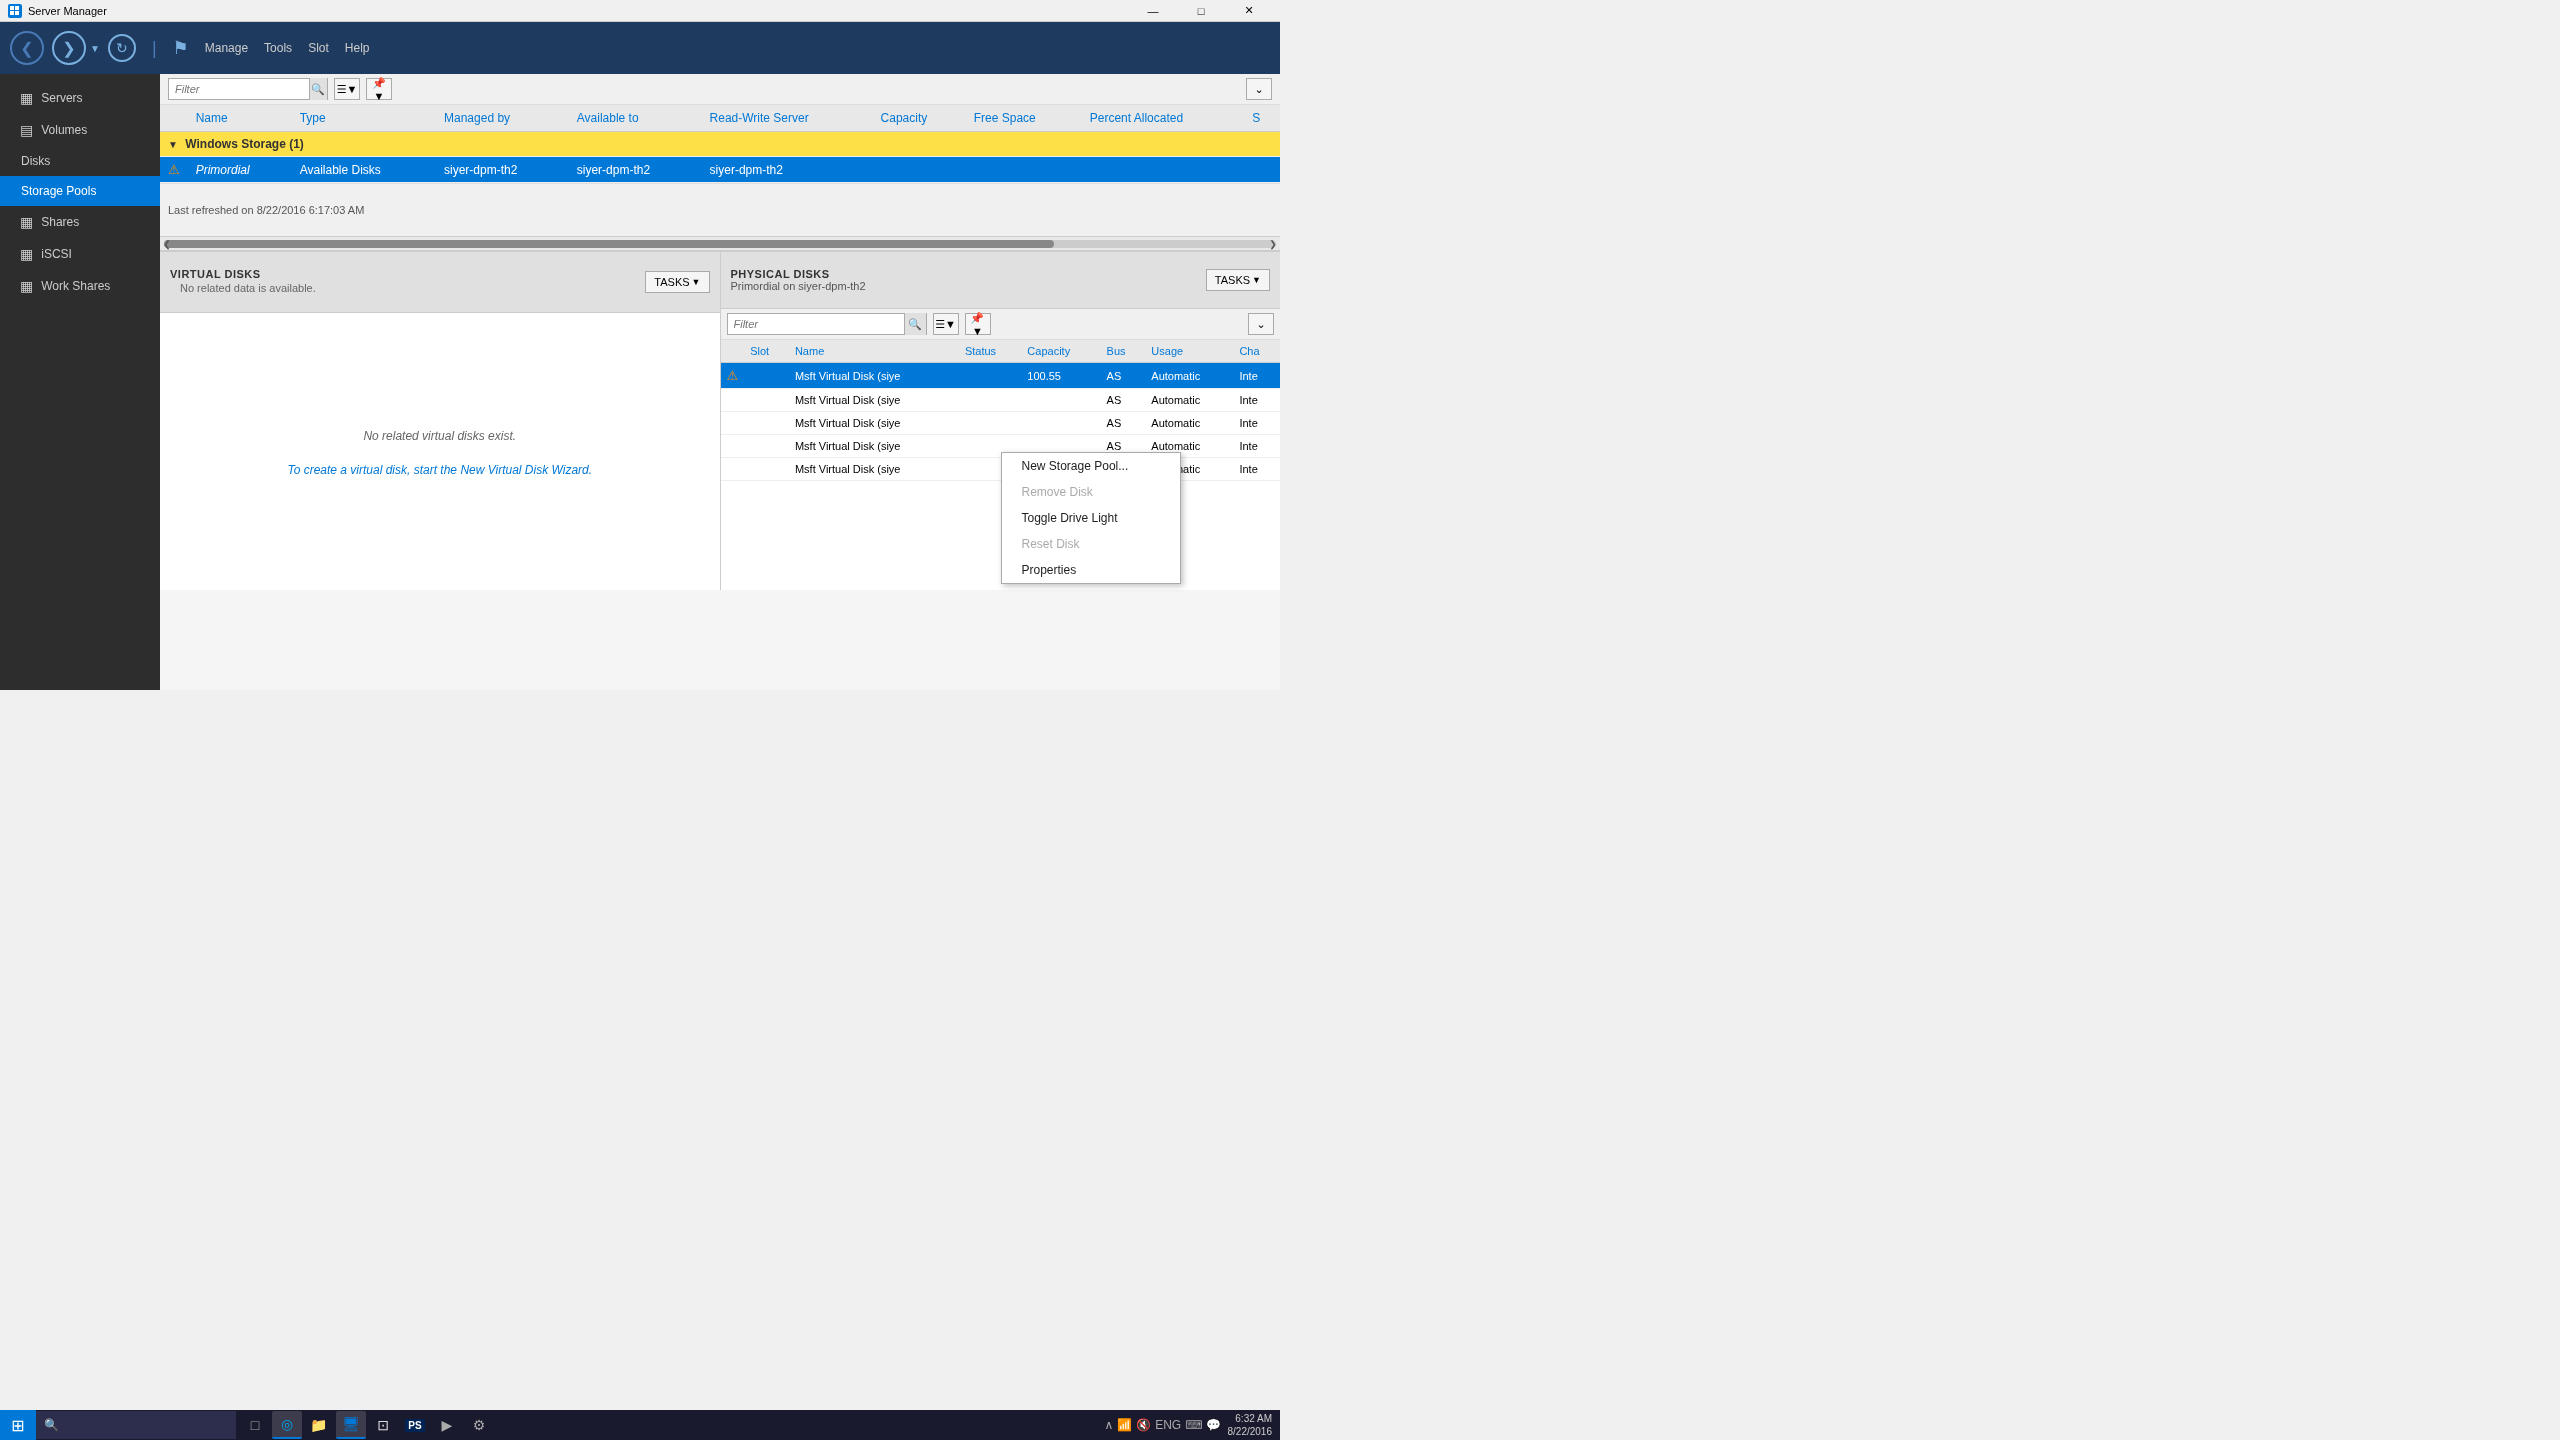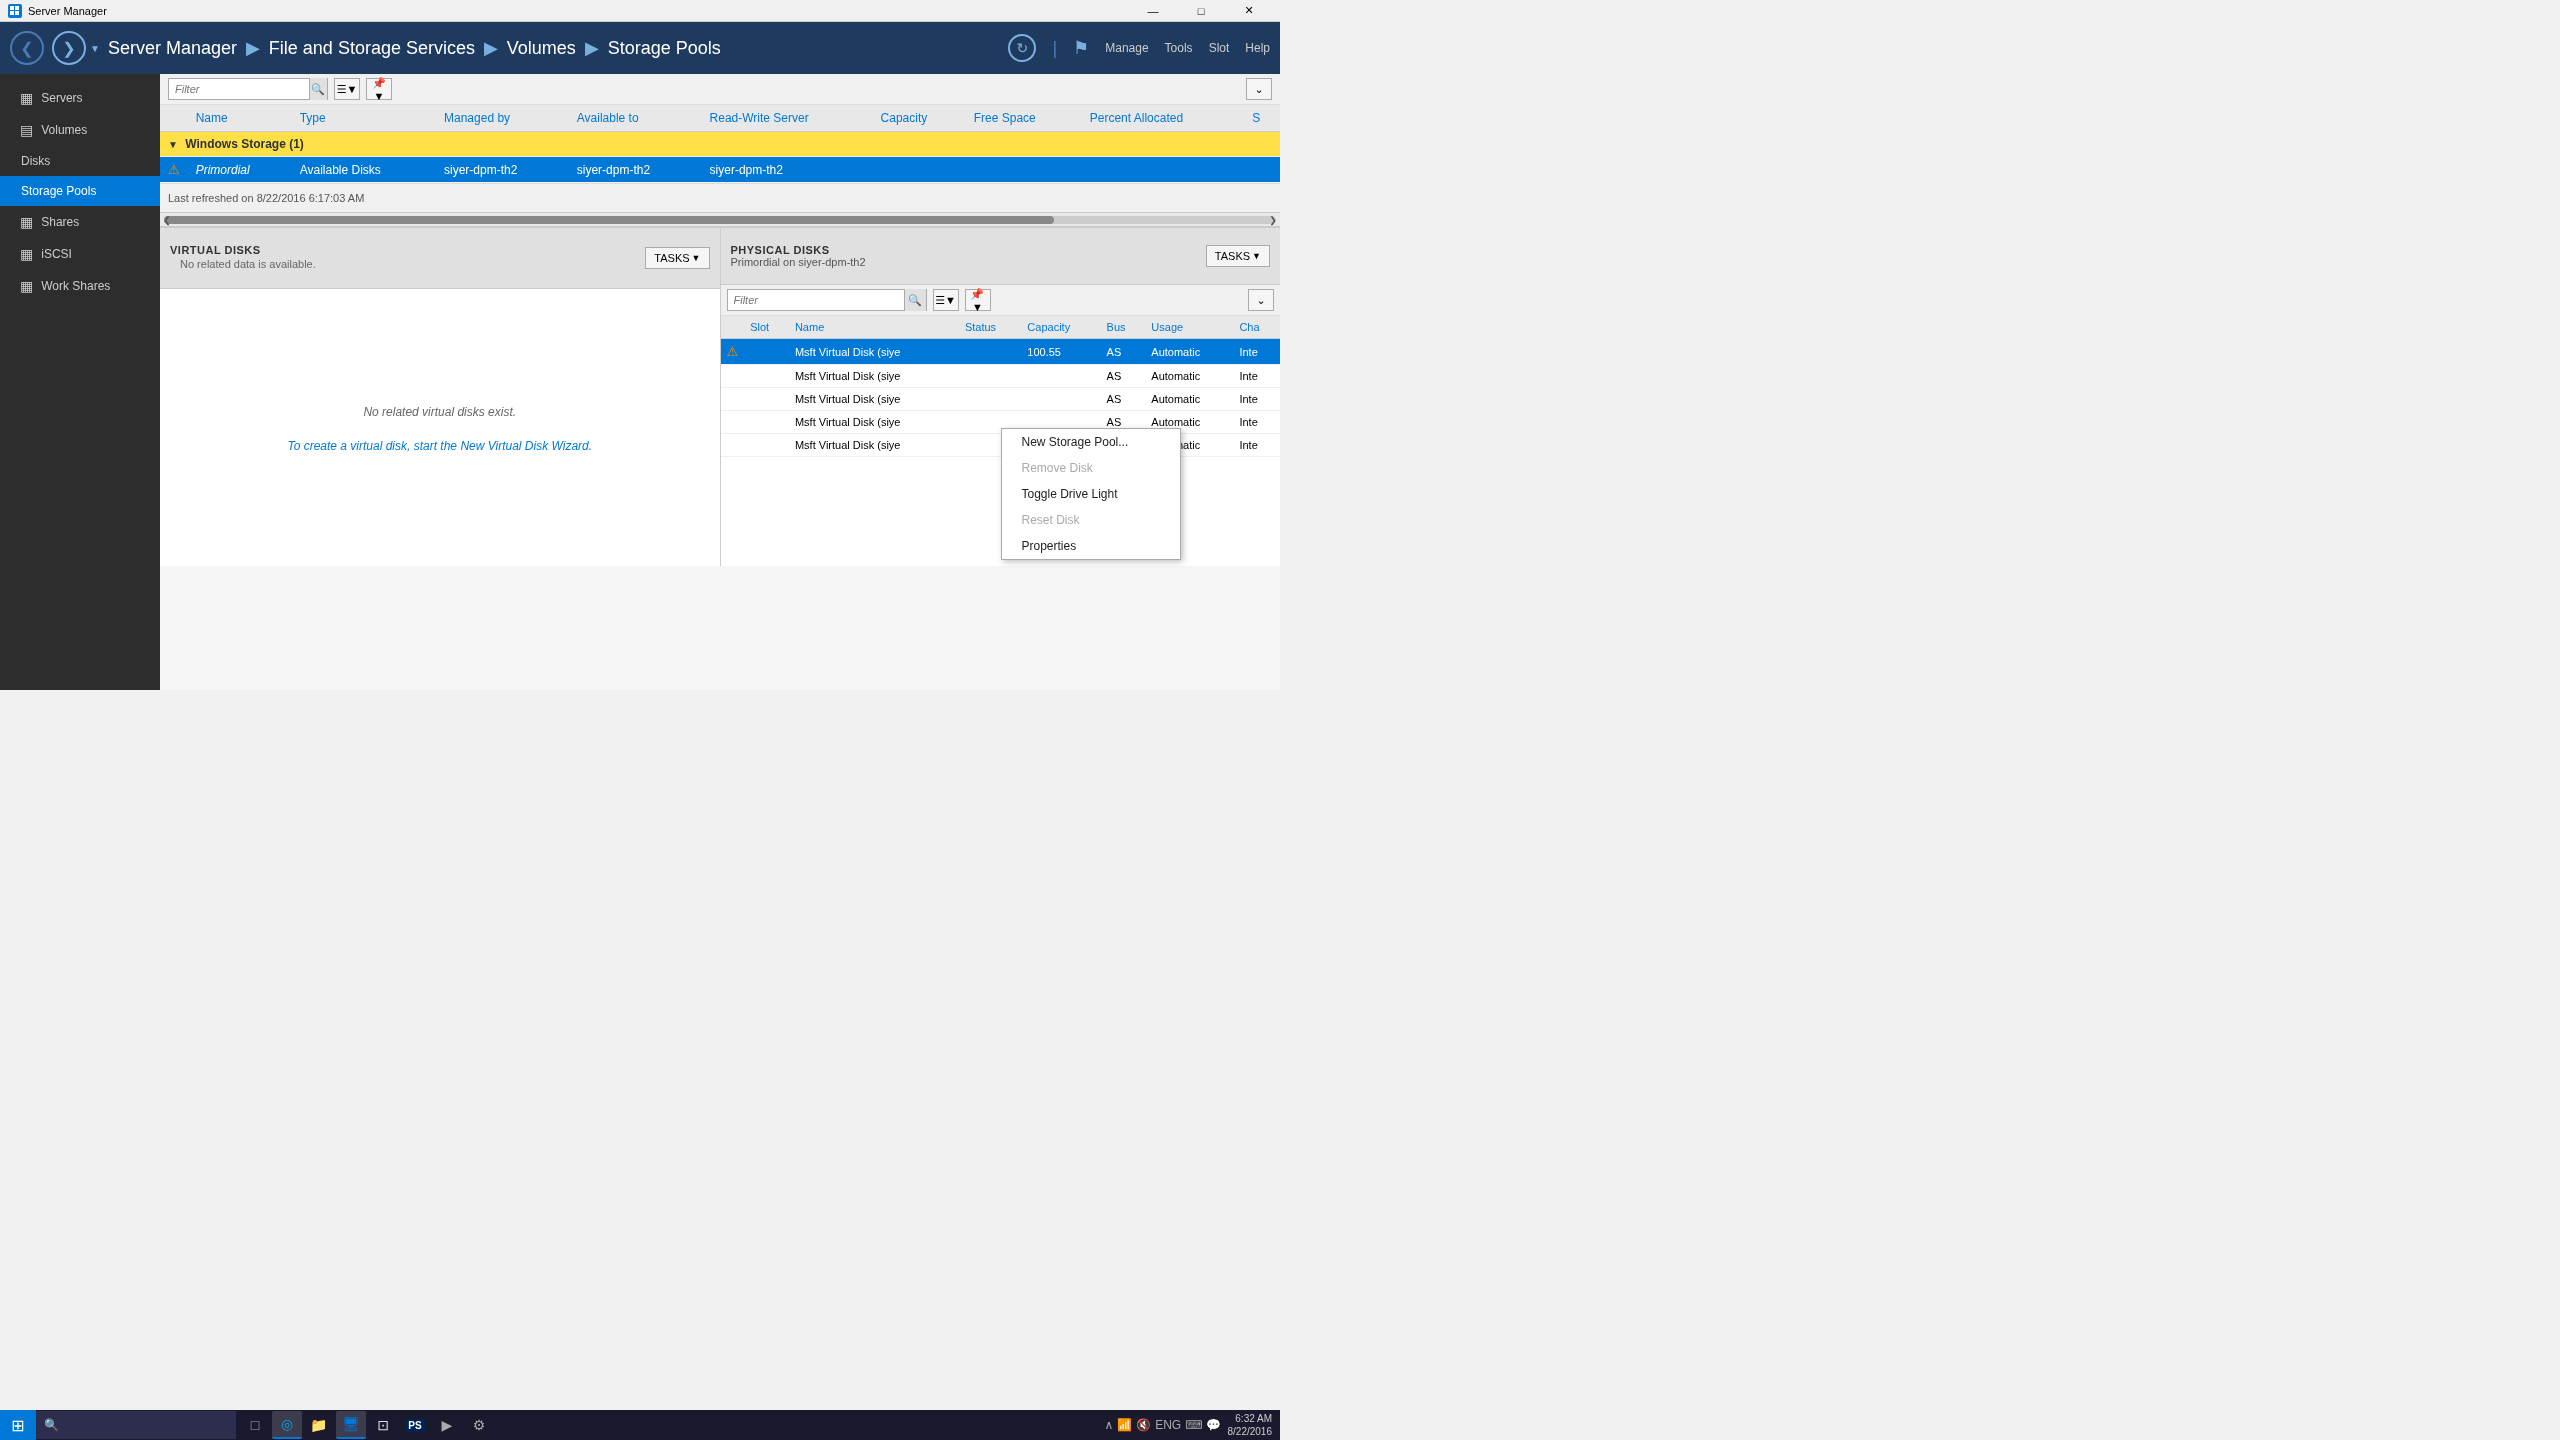--- a/index.html
+++ b/index.html
@@ -217,21 +217,21 @@
 
     .table-container {
       overflow-x: hidden;
       overflow-y: auto;
       flex: 1;
     }
 
     .last-refreshed {
       font-size: 11px;
       color: #555;
-      padding: 8px 8px;
+      padding: 20px 8px;
       background: #f0f0f0;
       border-top: 1px solid #ddd;
     }
 
     
     .bottom-panels {
       display: flex;
       height: 340px;
       border-top: 2px solid #ccc;
     }
@@ -458,29 +458,20 @@
     <button class="title-bar-btn">—</button>
     <button class="title-bar-btn">□</button>
     <button class="title-bar-btn close">✕</button>
   </div>
 </div>
 
 <div class="nav-bar">
   <div class="nav-btn">❮</div>
   <div class="nav-btn active">❯</div>
   <span class="nav-dropdown">▼</span>
-  <div class="breadcrumb">
-    <span>Server Manager</span>
-    <span class="sep">▶</span>
-    <span>File and Storage Services</span>
-    <span class="sep">▶</span>
-    <span>Volumes</span>
-    <span class="sep">▶</span>
-    <span>Storage Pools</span>
-  </div>
   <div class="nav-right">
     <div class="refresh-icon">↻</div>
     <span style="color:#4a7ab5;font-size:18px;">|</span>
     <div class="flag-icon">⚑</div>
     <button class="nav-right-btn">Manage</button>
     <button class="nav-right-btn">Tools</button>
     <button class="nav-right-btn">Slot</button>
     <button class="nav-right-btn">Help</button>
   </div>
 </div>

